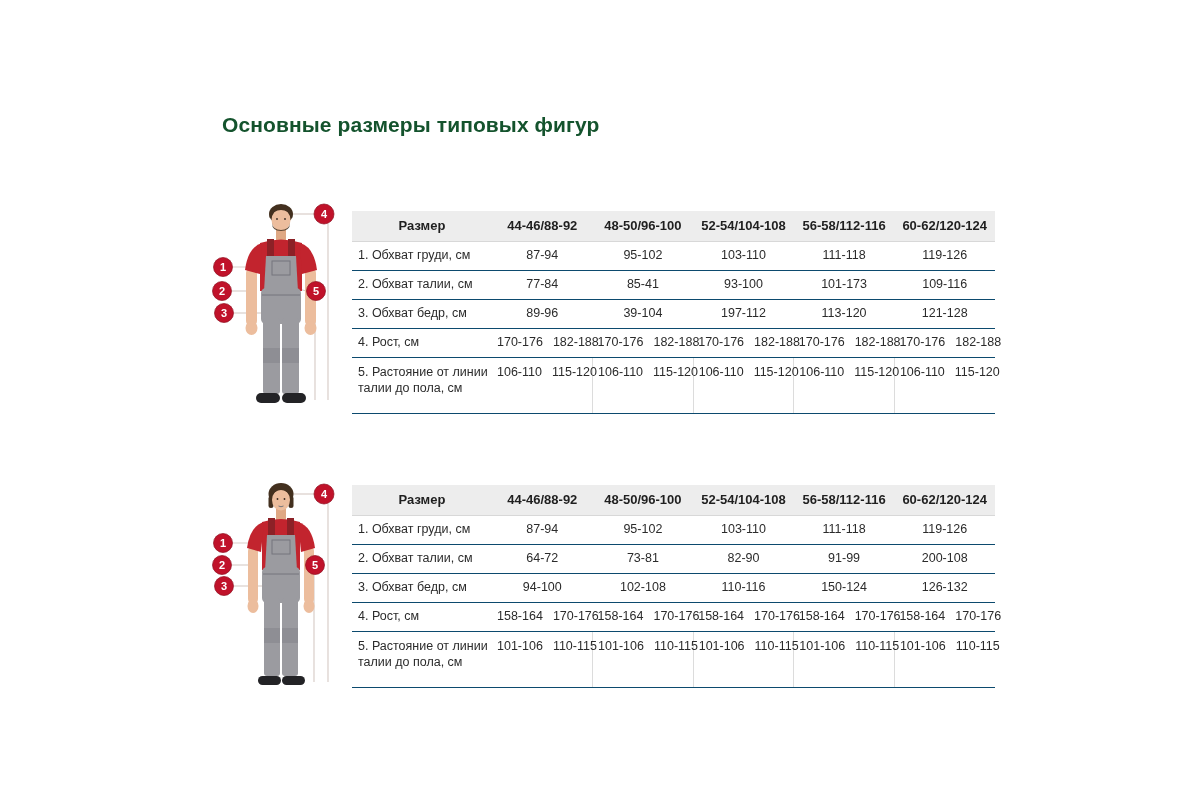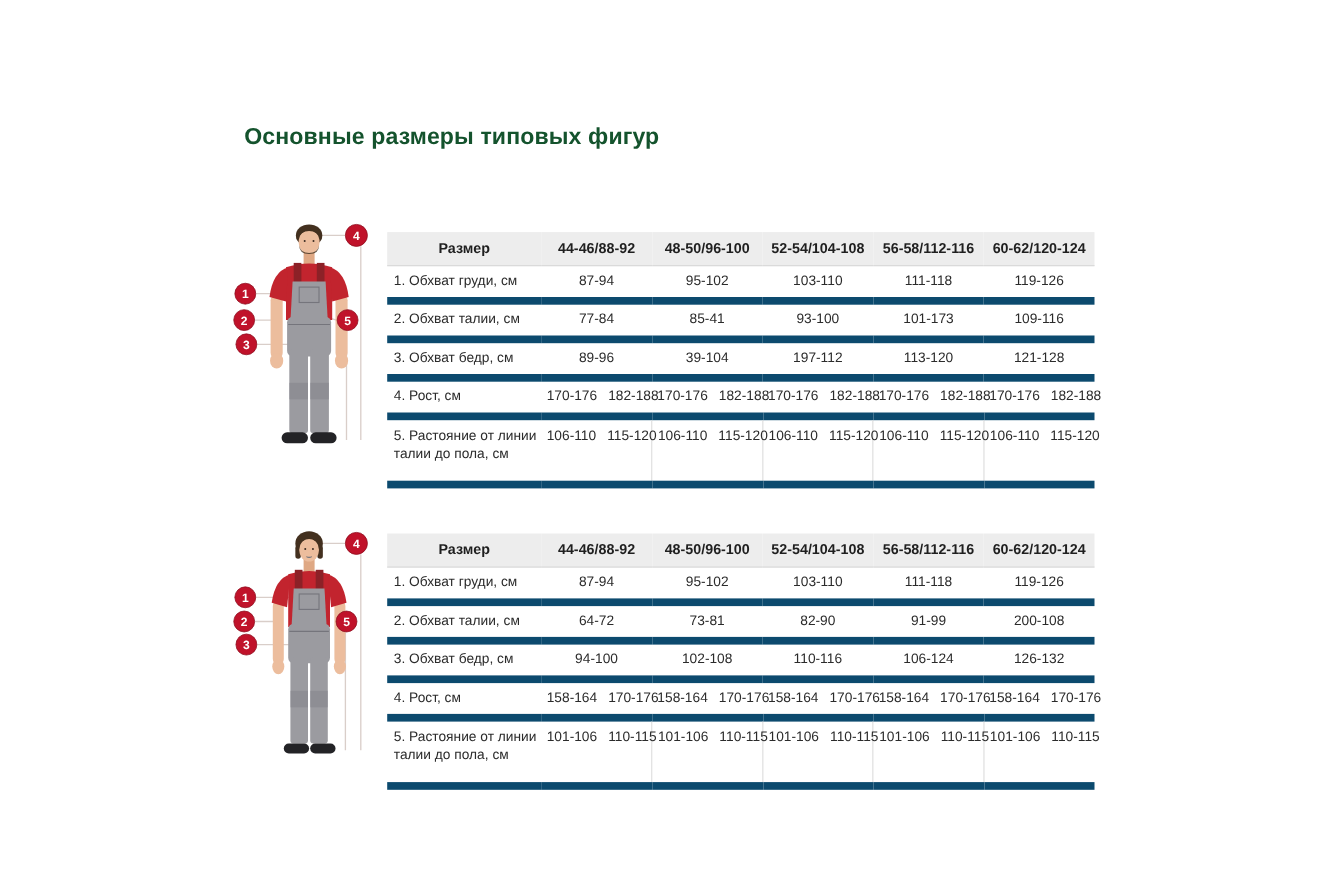--- a/index.html
+++ b/index.html
@@ -23,21 +23,21 @@
   }
   #table-men{top:211px;}
   #table-women{top:485px;}
   .c-label{width:140px;}
   .size-table th,.size-table td{padding:0;line-height:1.25;}
   .size-table thead th{
     background:#ededed;height:30px;font-weight:700;font-size:13px;
     color:#1f1f1f;text-align:center;border-bottom:1px solid #d8d8d8;
   }
   .size-table tbody td{
-    height:28px;text-align:center;border-bottom:7px solid #0c4a6e;
+    height:28px;text-align:center;border-bottom:1px solid #0c4a6e;
     white-space:nowrap;
   }
   .size-table tbody td.label-col{
     text-align:left;padding-left:6px;padding-right:4px;white-space:normal;
   }
   .size-table tbody tr:last-child td{
     height:48px;vertical-align:top;padding-top:7px;
   }
   .size-table tbody tr:last-child td:nth-child(n+3){
     border-left:1px solid #dcdcdc;
@@ -292,21 +292,21 @@
         <td>73-81</td>
         <td>82-90</td>
         <td>91-99</td>
         <td>200-108</td>
       </tr>
       <tr>
         <td class="label-col">3. Обхват бедр, см</td>
         <td>94-100</td>
         <td>102-108</td>
         <td>110-116</td>
-        <td>106-124</td>
+        <td>150-124</td>
         <td>126-132</td>
       </tr>
       <tr>
         <td class="label-col">4. Рост, см</td>
         <td class="pair"><span>158-164</span><span>170-176</span></td>
         <td class="pair"><span>158-164</span><span>170-176</span></td>
         <td class="pair"><span>158-164</span><span>170-176</span></td>
         <td class="pair"><span>158-164</span><span>170-176</span></td>
         <td class="pair"><span>158-164</span><span>170-176</span></td>
       </tr>

